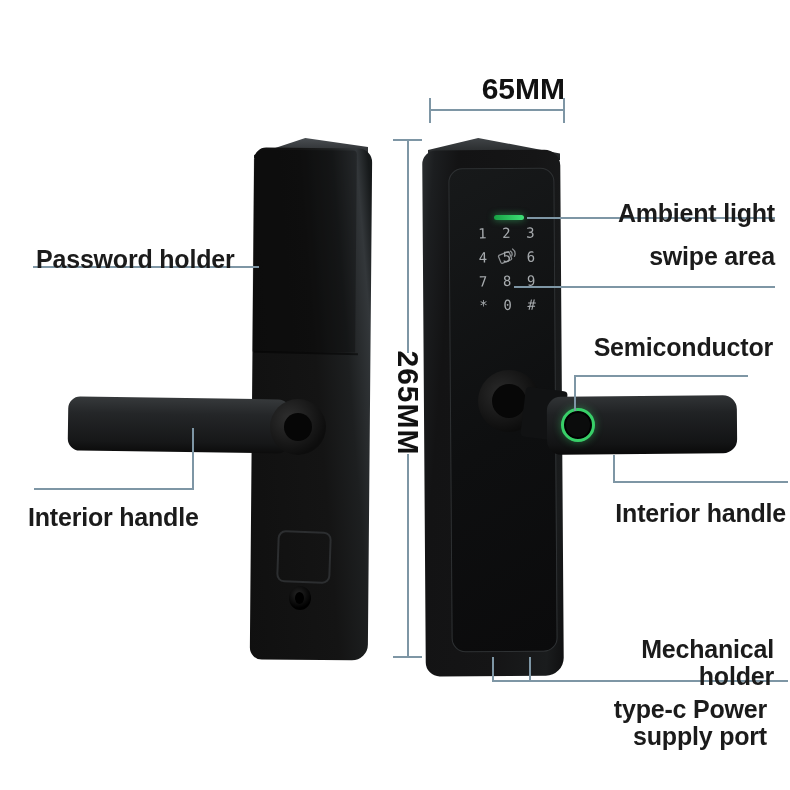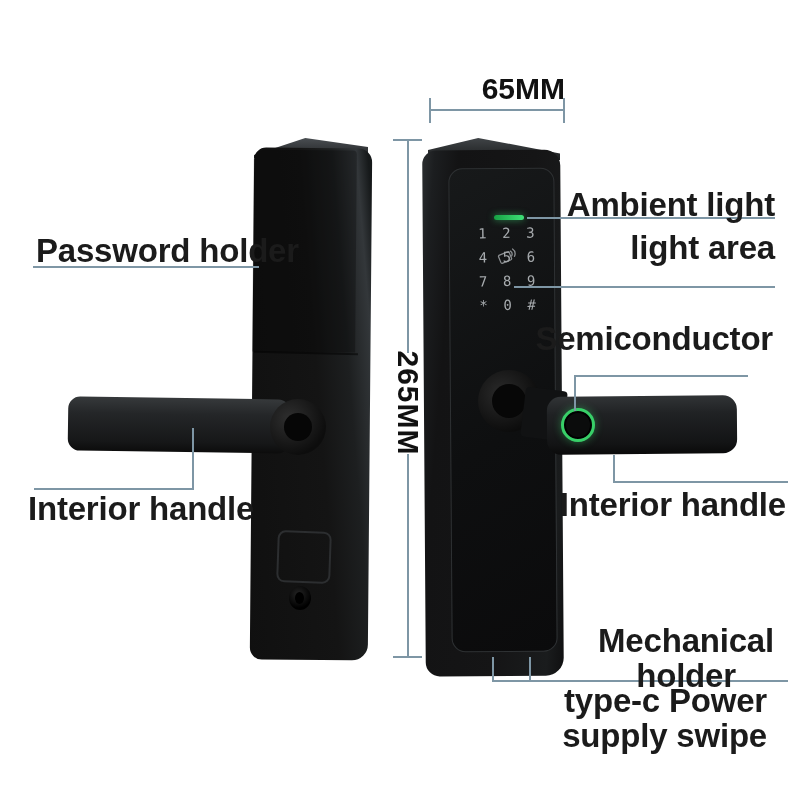--- a/index.html
+++ b/index.html
@@ -4,22 +4,22 @@
 <style>
   html,body{margin:0;padding:0;background:#fff;}
   .canvas{
     position:relative;width:790px;height:790px;background:#fff;overflow:hidden;
     font-family:"Liberation Sans",sans-serif;
   }
   
   .ln{position:absolute;background:#7e96a5;}
   
   .label{
-    position:absolute;font-size:33px;font-weight:600;color:#1b1b1b;
-    line-height:1.06;letter-spacing:-0.2px;white-space:nowrap;
+    position:absolute;font-size:25px;font-weight:600;color:#1b1b1b;
+    line-height:1.06;letter-spacing:-0.2px;white-space:nowrap;margin-top:12px;
   }
   .label.r{text-align:right;}
   .dim{
     position:absolute;font-size:30px;font-weight:700;color:#111;white-space:nowrap;
   }
   .dim-v{transform:translate(-50%,-50%) rotate(90deg);letter-spacing:1px;}
   
   .lockL-top{position:absolute;left:254px;top:138px;width:114px;height:20px;
     background:linear-gradient(180deg,#4a4e52,#202224);
     clip-path:polygon(0% 85%,45% 0%,100% 45%,100% 100%,0% 100%);}
@@ -143,34 +143,34 @@
   <div class="ln" style="left:34px;top:488px;width:160px;height:2px;"></div>
   <div class="ln" style="left:492px;top:680px;width:296px;height:2px;"></div>
   <div class="ln" style="left:492px;top:657px;width:2px;height:24px;"></div>
   <div class="ln" style="left:529px;top:657px;width:2px;height:24px;"></div>
 
   <div class="label" style="left:36px;top:234px;">Password holder</div>
 
   <div class="label r" style="right:15px;top:188px;">Ambient light</div>
 
   <div class="label r" style="right:15px;top:231px;">
-    <div>light area</div>
+    <div>swipe area</div>
   </div>
 
   <div class="label r" style="right:17px;top:322px;">
     <div>Semiconductor</div>
   </div>
 
   <div class="label r" style="right:4px;top:488px;">Interior handle</div>
 
   <div class="label" style="left:28px;top:492px;">Interior handle</div>
 
-  <div class="label r" style="right:16px;top:624px;text-align:center;">
+  <div class="label r" style="right:16px;top:624px;">
     <div>Mechanical</div>
     <div>holder</div>
   </div>
 
   <div class="label r" style="right:23px;top:684px;text-align:right;">
     <div>type-c Power</div>
-    <div>supply swipe</div>
+    <div>supply port</div>
   </div>
 
 </div>
 
 </body></html>

